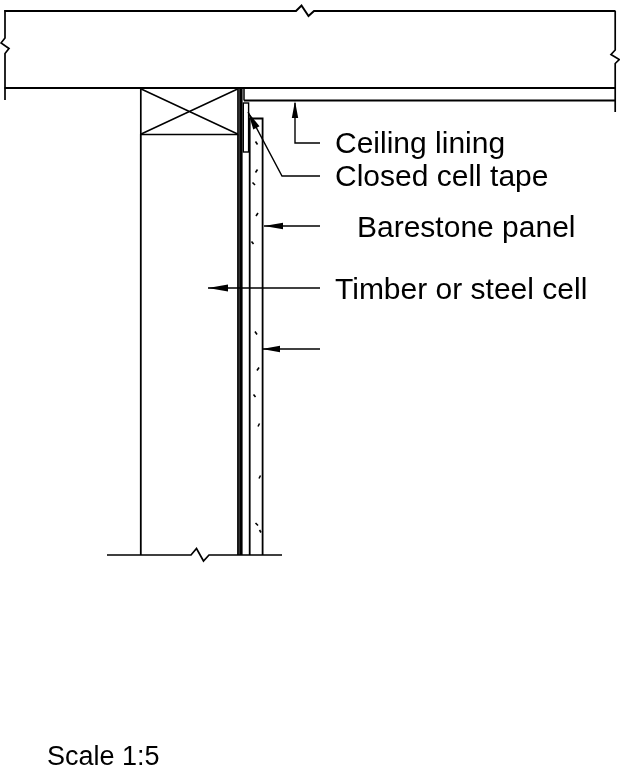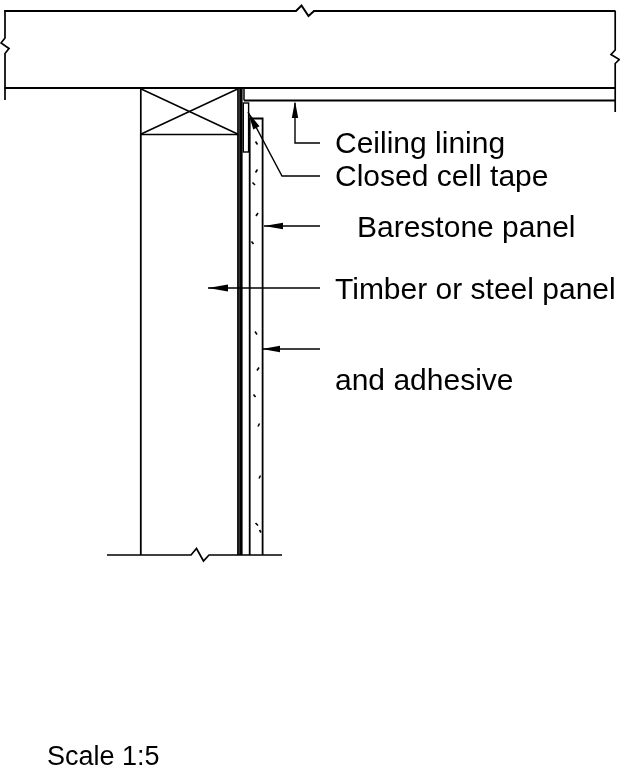--- a/index.html
+++ b/index.html
@@ -100,20 +100,19 @@
     <path stroke-width="1.4" d="M262,349 L320,349"></path>
     <polygon points="262,349 280,345.8 280,352.2" fill="#000000" stroke="none"></polygon>
   </svg>
 
   <div class="callout-label" style="left:335px; top:143px;">Ceiling lining</div>
 
   <div class="callout-label" style="left:335px; top:176px;">Closed cell tape</div>
 
   <div class="callout-label" style="left:335px; top:227px;margin-left:22px;">Barestone panel</div>
 
-  <div class="callout-label" style="left:335px; top:289px;">Timber or steel panel</div>
+  <div class="callout-label" style="left:335px; top:289px;">Timber or steel cell</div>
 
 
-  <div class="callout-label" style="left:335px; top:380px;">and adhesive</div>
 
   <div class="scale-note" style="left:47px; top:756px;">Scale 1:5</div>
 
 </div>
 
 </body></html>

